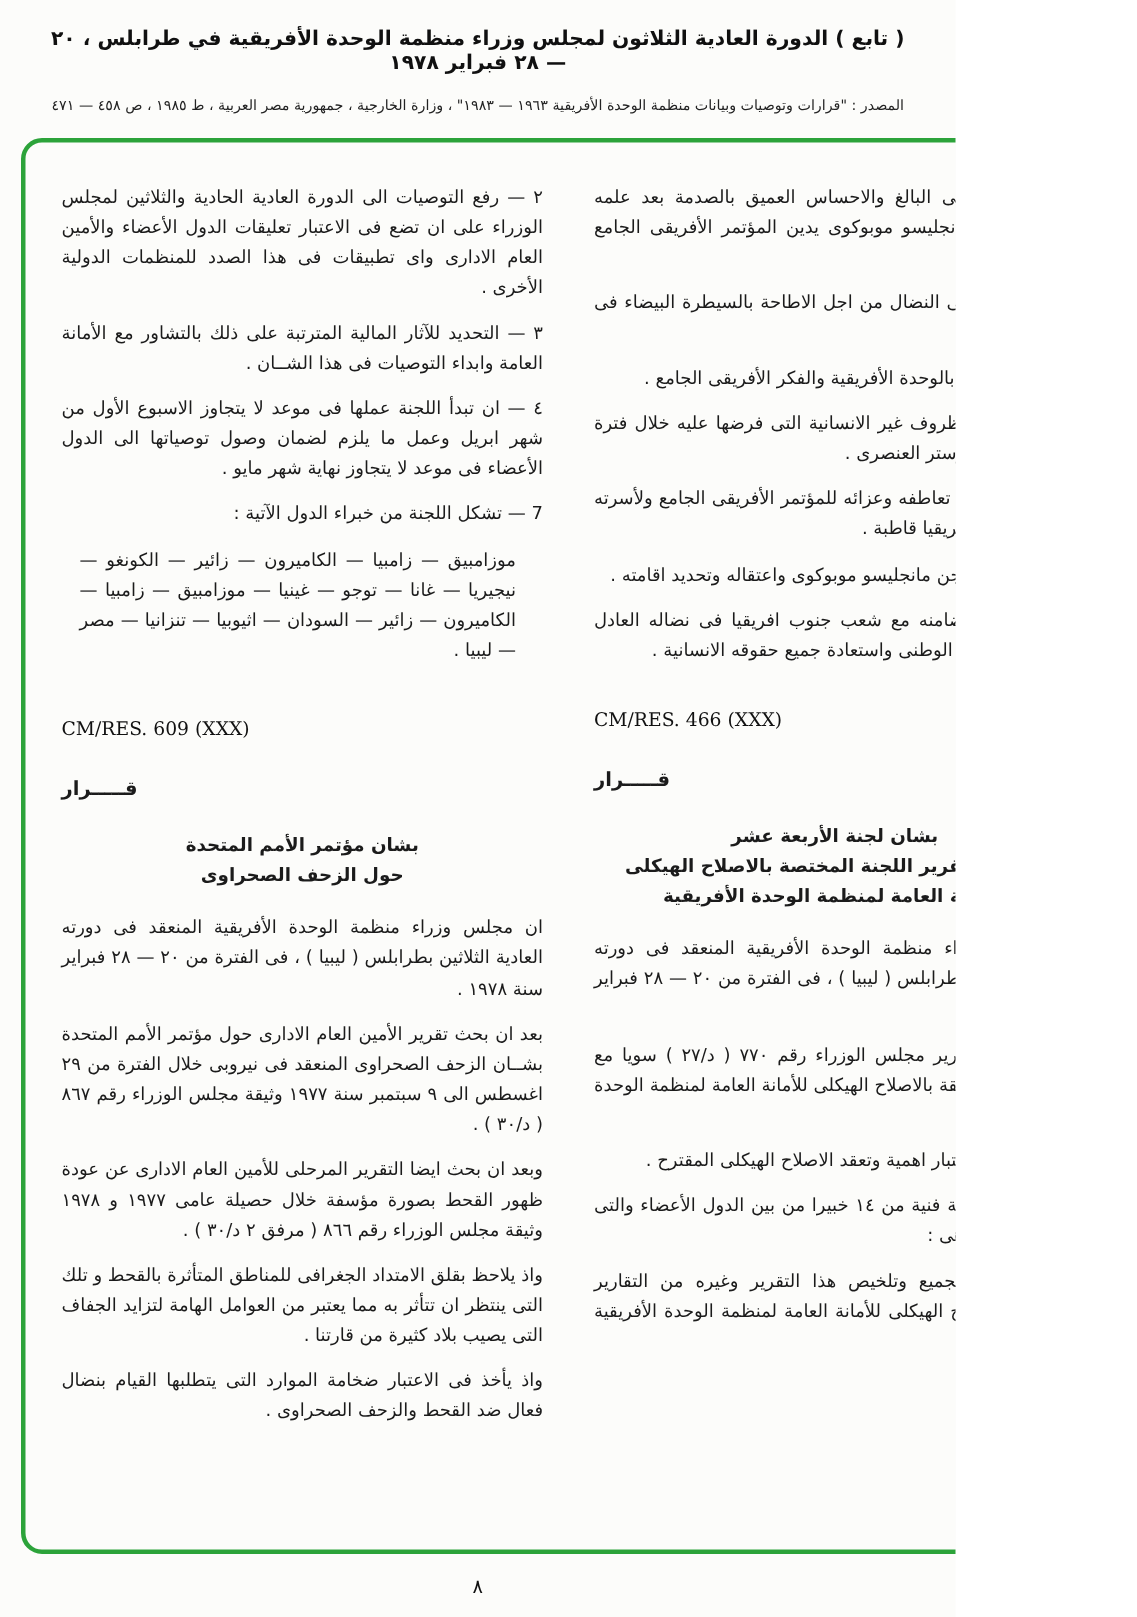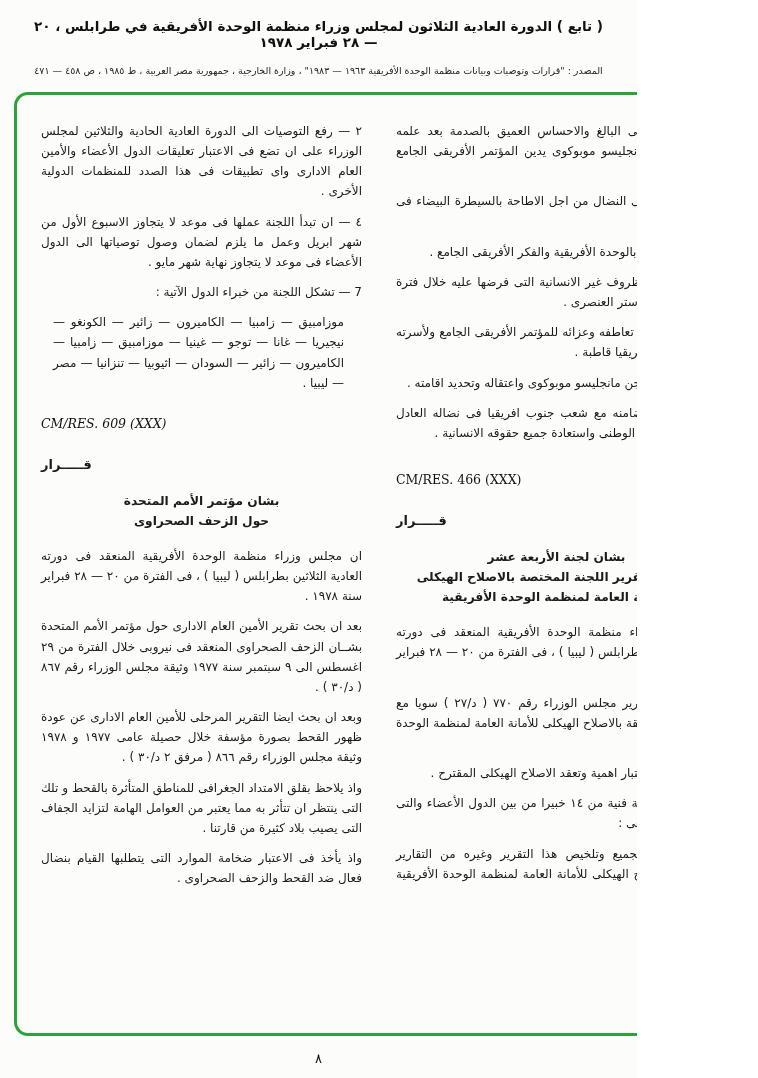--- a/index.html
+++ b/index.html
@@ -30,21 +30,21 @@
   }
   .para { margin-bottom:10px; text-align:justify; }
   .countries { padding:0 18px 0 12px; margin-bottom:10px; text-align:justify; }
 
   .res-ref {
     direction:ltr; text-align:left;
     font-family:"DejaVu Serif", serif;
     font-size:12.5px; color:#111;
     margin:26px 0 20px 0;
   }
-  .gap-top { margin-top:20px;font-style:italic; }
+  .gap-top { margin-top:32px; }
   .decree { text-align:left; font-weight:bold; font-size:13px; letter-spacing:1px; margin-bottom:15px; }
   .res-title-block { margin-bottom:15px; }
   .res-title-line { text-align:center; font-weight:bold; font-size:12.2px; line-height:1.65; }
 
   .page-number {
     position:absolute; bottom:12px; left:0; right:0;
     text-align:center; font-size:13px; color:#101010;
   }
 </style>
 </head>
@@ -78,20 +78,21 @@
         </div>
         <p class="para">ان مجلس وزراء منظمة الوحدة الأفريقية المنعقد فى دورته العادية الثلاثين بطرابلس ( ليبيا ) ، فى الفترة من ٢٠ — ٢٨ فبراير سنة ١٩٧٨ .</p>
         <p class="para">اذ اخذ علما بتقرير مجلس الوزراء رقم ٧٧٠ ( د/٢٧ ) سويا مع المرفقات المتعلقة بالاصلاح الهيكلى للأمانة العامة لمنظمة الوحدة الأفريقية .</p>
         <p class="para">واذ يضع فى الاعتبار اهمية وتعقد الاصلاح الهيكلى المقترح .</p>
         <p class="para">يقرر تشكيل لجنة فنية من ١٤ خبيرا من بين الدول الأعضاء والتى ستكون مهمتها هى :</p>
         <p class="para">١ — فحص وتجميع وتلخيص هذا التقرير وغيره من التقارير المتعلقة بالاصلاح الهيكلى للأمانة العامة لمنظمة الوحدة الأفريقية .</p>
       </section>
 
       <section class="col">
         <p class="para">٢ — رفع التوصيات الى الدورة العادية الحادية والثلاثين لمجلس الوزراء على ان تضع فى الاعتبار تعليقات الدول الأعضاء والأمين العام الادارى واى تطبيقات فى هذا الصدد للمنظمات الدولية الأخرى .</p>
+        <p class="para">٣ — التحديد للآثار المالية المترتبة على ذلك بالتشاور مع الأمانة العامة وابداء التوصيات فى هذا الشــان .</p>
         <p class="para">٤ — ان تبدأ اللجنة عملها فى موعد لا يتجاوز الاسبوع الأول من شهر ابريل وعمل ما يلزم لضمان وصول توصياتها الى الدول الأعضاء فى موعد لا يتجاوز نهاية شهر مايو .</p>
         <p class="para">7 — تشكل اللجنة من خبراء الدول الآتية :</p>
         <div class="countries">موزامبيق — زامبيا — الكاميرون — زائير — الكونغو — نيجيريا — غانا — توجو — غينيا — موزامبيق — زامبيا — الكاميرون — زائير — السودان — اثيوبيا — تنزانيا — مصر — ليبيا .</div>
 
         <div class="res-ref gap-top">CM/RES. 609 (XXX)</div>
         <div class="decree">قـــــرار</div>
         <div class="res-title-block">
           <div class="res-title-line">بشان مؤتمر الأمم المتحدة</div>
           <div class="res-title-line">حول الزحف الصحراوى</div>
         </div>

